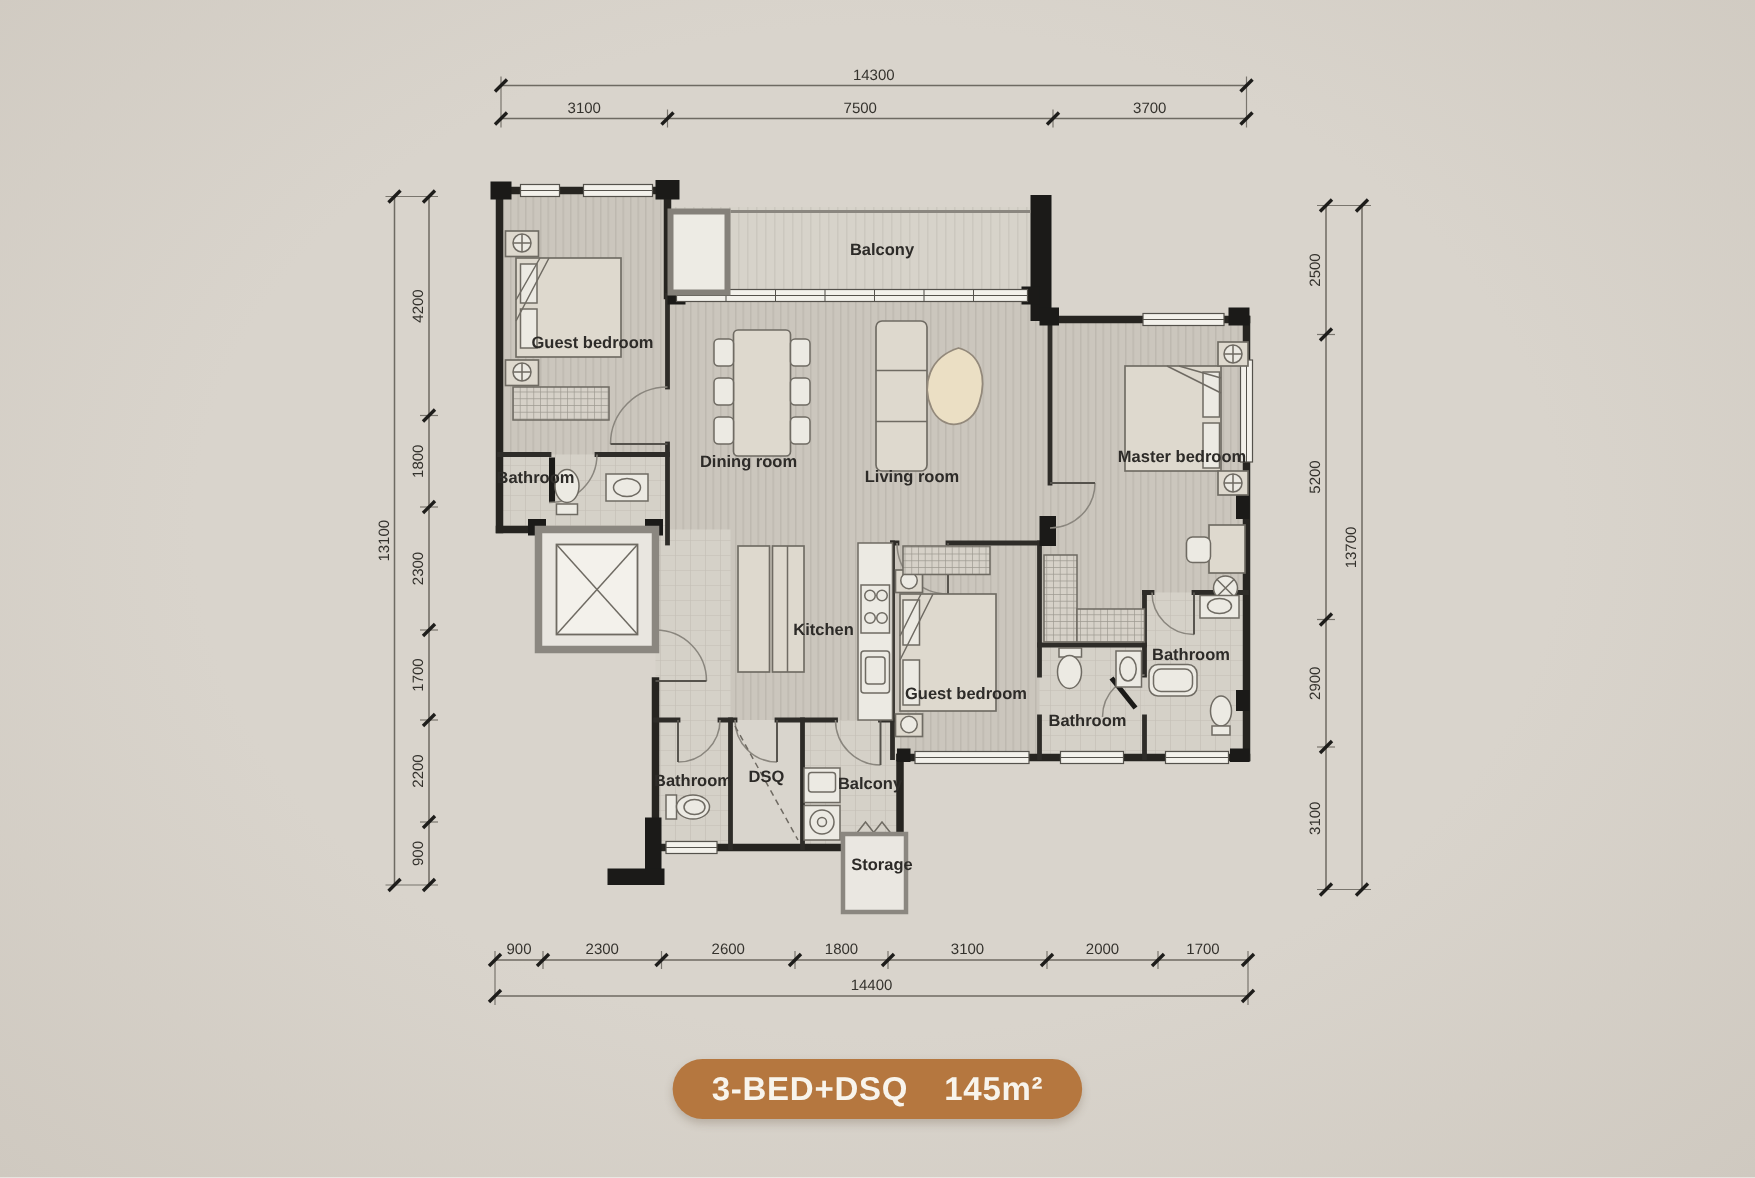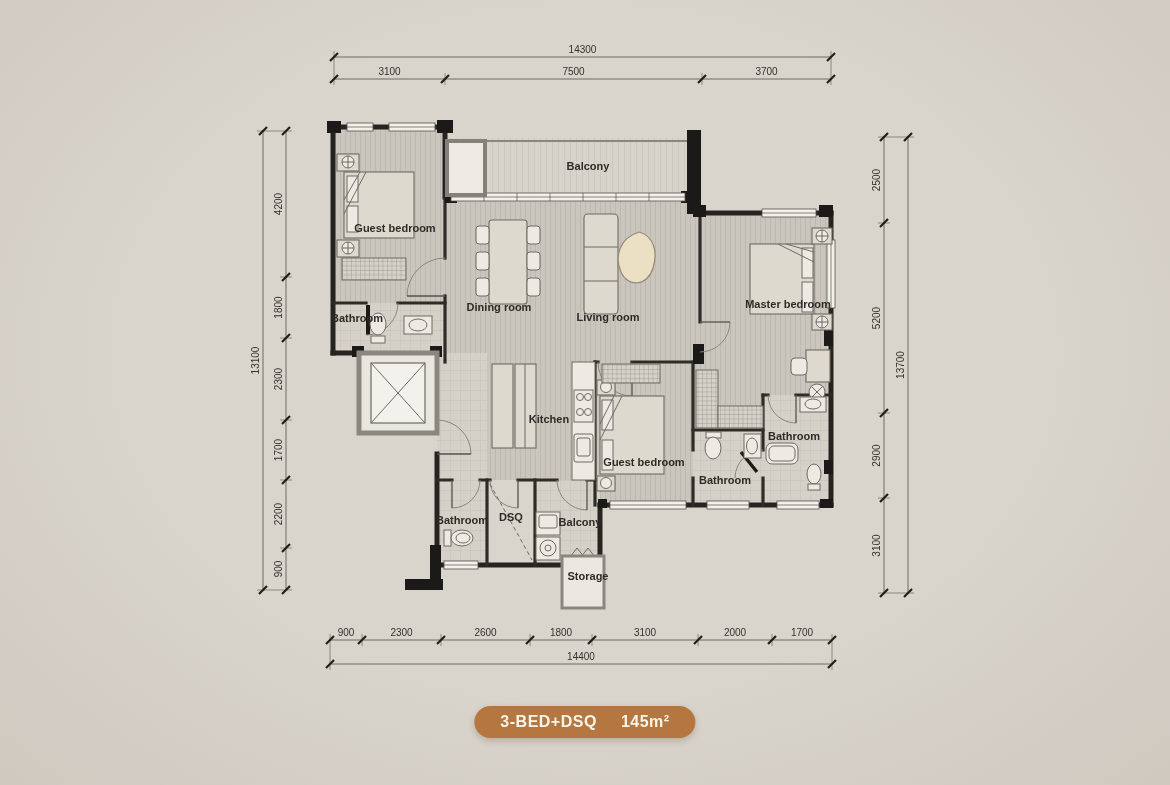--- a/index.html
+++ b/index.html
@@ -31,21 +31,21 @@
   
   .room-label{font-family:"Liberation Sans",sans-serif;font-size:11px;font-weight:bold;fill:#2d2b28}
   .dim-label{font-family:"Liberation Sans",sans-serif;font-size:10px;fill:#34322d}
   .dim-line{stroke:#6e6a62;stroke-width:1;fill:none}
   .dim-ext{stroke:#79756d;stroke-width:0.8}
   .dim-slash{stroke:#1e1d1b;stroke-width:2.2}
   
   .badge{
     position:absolute;left:50%;top:706px;transform:translateX(-50%);
     background:var(--accent);color:#f8f4ec;border-radius:23px;
-    padding:7px 26px;font-weight:bold;font-size:16px;letter-spacing:.5px;
+    padding:7px 26px;font-weight:bold;font-size:22px;letter-spacing:.5px;
     display:flex;gap:24px;white-space:nowrap;
     box-shadow:0 3px 6px rgba(90,70,50,.25);
   }
 </style>
 </head>
 <body>
 
 <svg id="plan-svg" viewBox="0 0 1170 785" width="1170" height="785">
   <defs>
     <pattern id="stripes" width="5" height="8" patternUnits="userSpaceOnUse">

